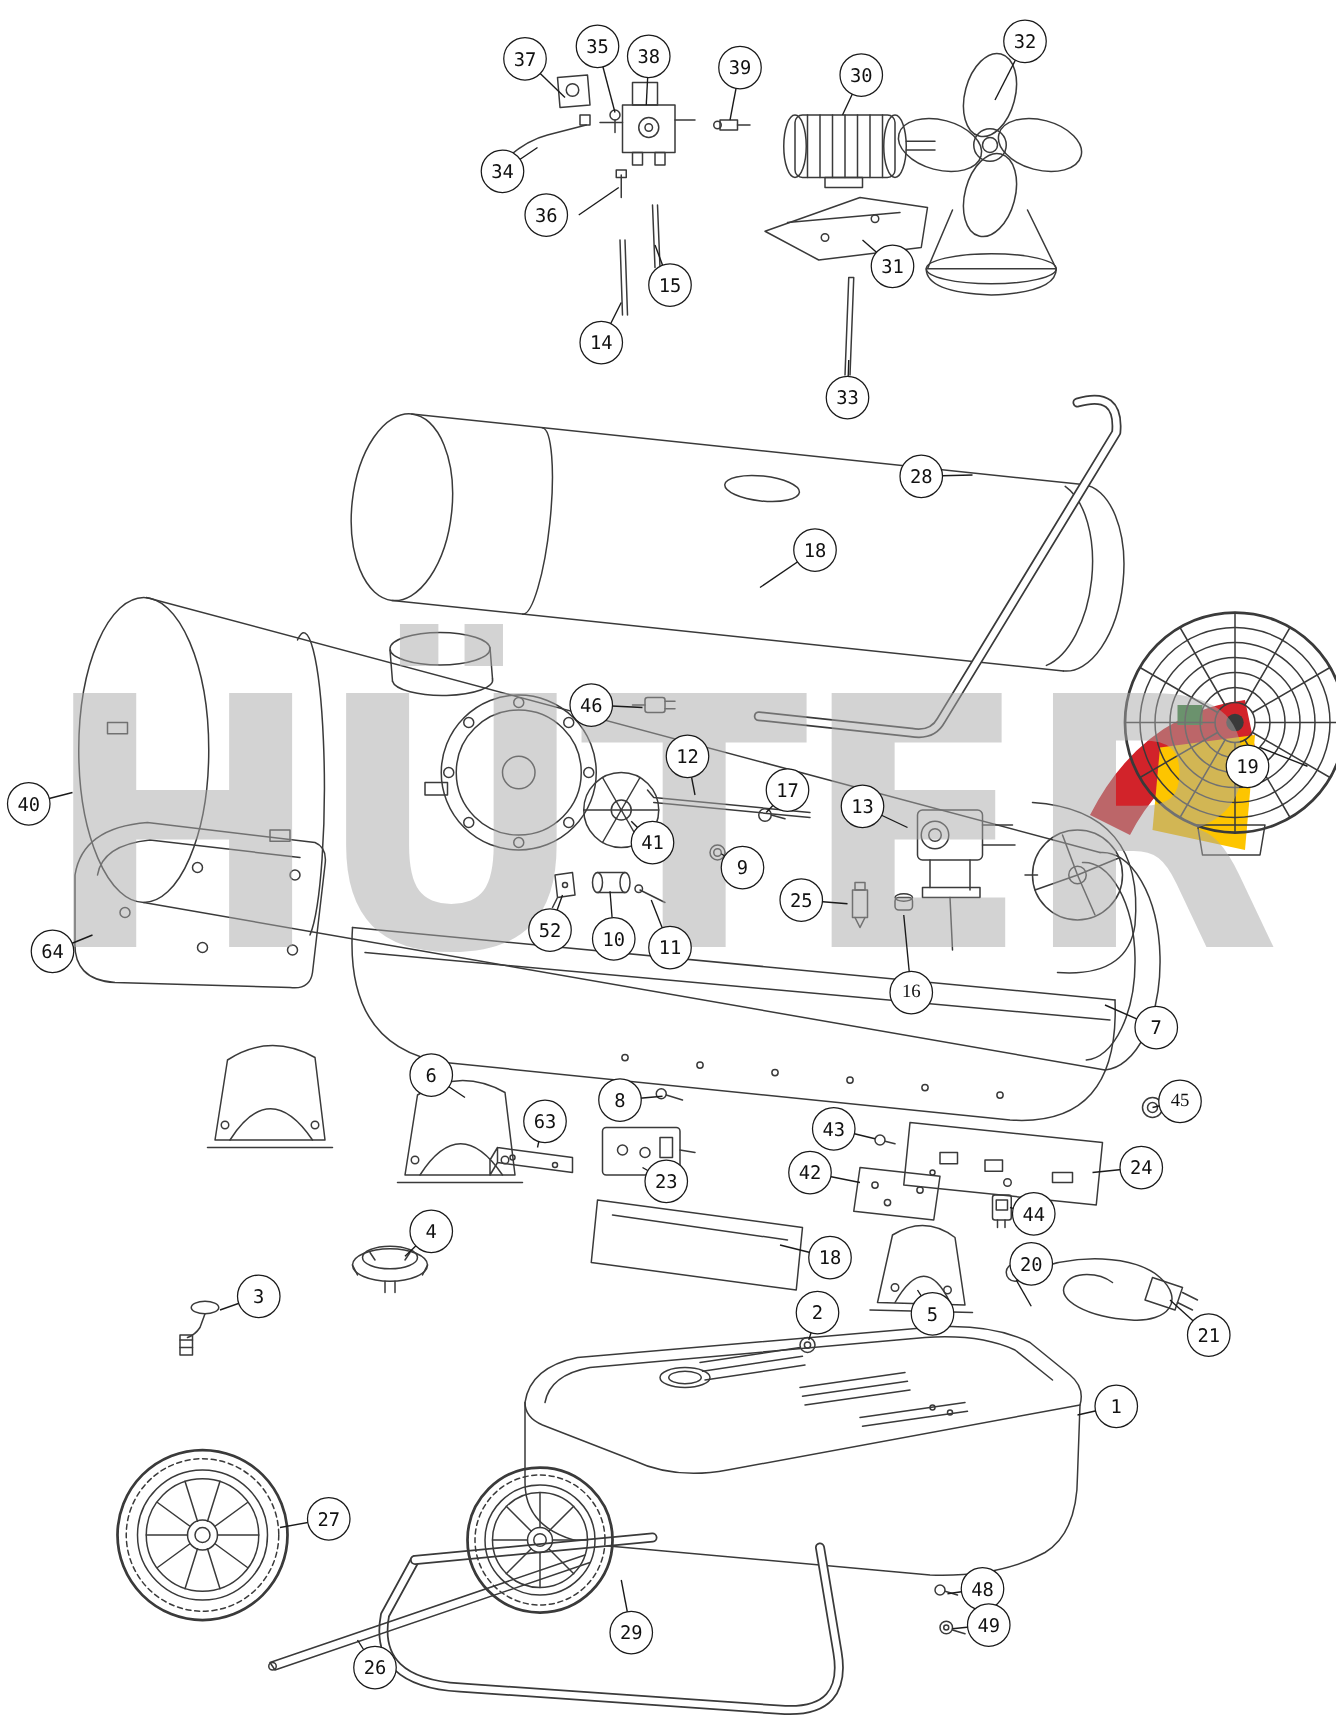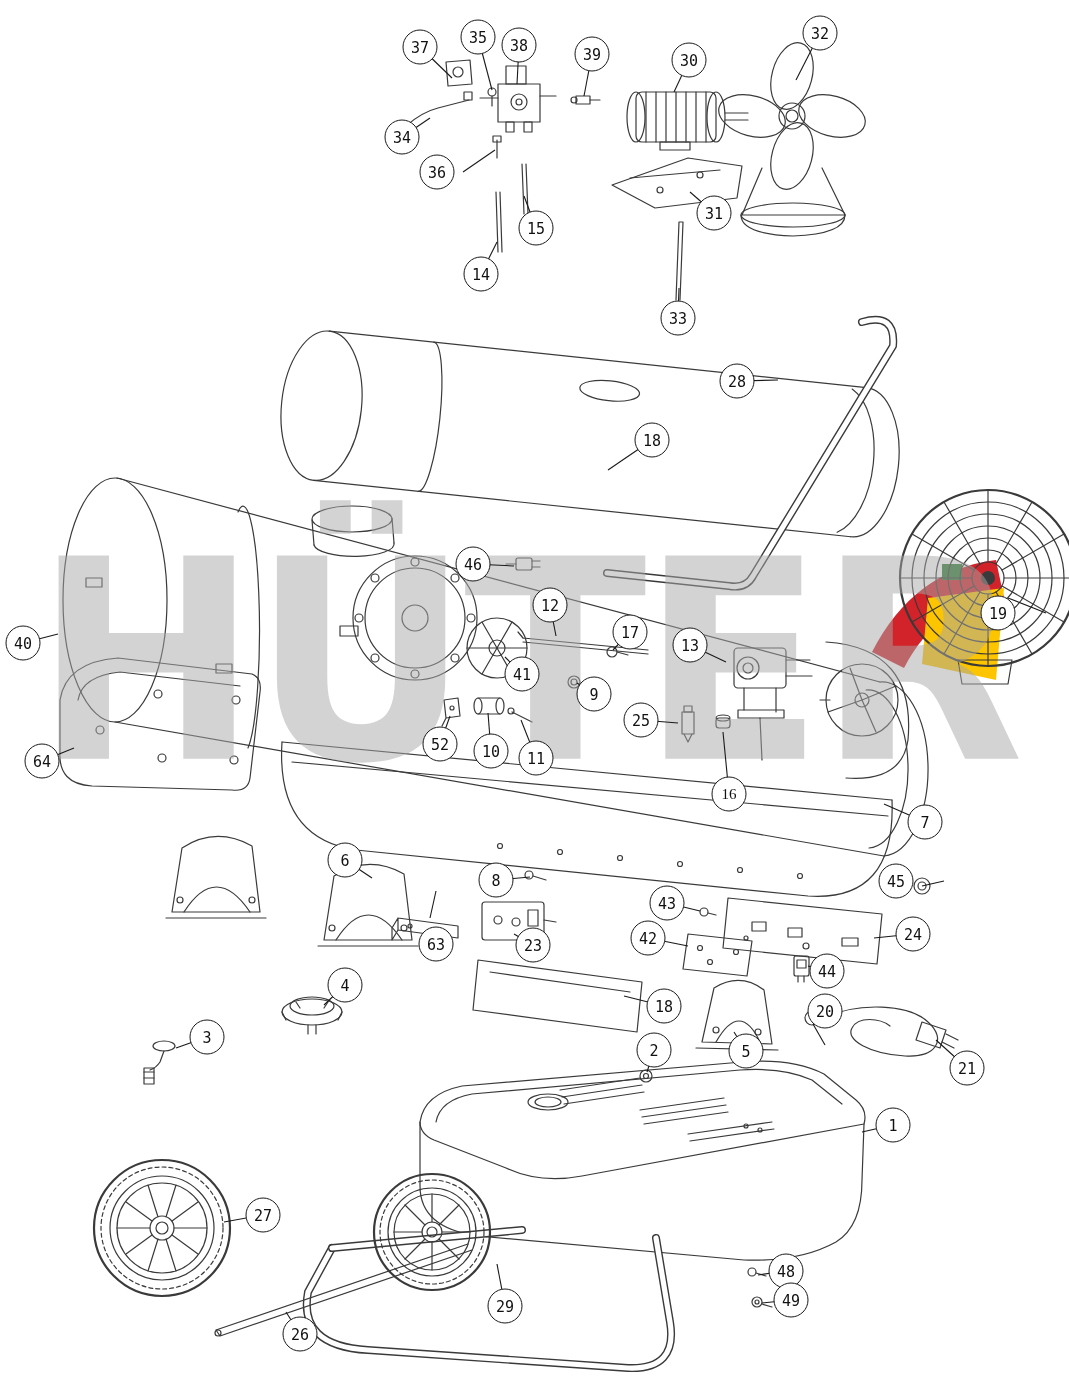--- a/index.html
+++ b/index.html
@@ -450,22 +450,22 @@
       <div class="callout" style="left: 641px; top: 720px;">25</div>
       <div class="callout" style="left: 440px; top: 744px;">52</div>
       <div class="callout" style="left: 491px; top: 751px;">10</div>
       <div class="callout" style="left: 536px; top: 758px;">11</div>
       <div class="callout" style="left: 729px; top: 794px; font-family: Liberation Serif, serif;">16</div>
       <div class="callout" style="left: 42px; top: 761px;">64</div>
       <div class="callout" style="left: 925px; top: 822px;">7</div>
       <div class="callout" style="left: 345px; top: 860px;">6</div>
       <div class="callout" style="left: 496px; top: 880px;">8</div>
       <div class="callout" style="left: 667px; top: 903px;">43</div>
-      <div class="callout" style="left: 896px; top: 881px;">45</div>
-      <div class="callout" style="left: 436px; top: 944px;">63</div>
+      <div class="callout" style="left: 944px; top: 881px; font-family: Liberation Serif, serif;">45</div>
+      <div class="callout" style="left: 436px; top: 897px;">63</div>
       <div class="callout" style="left: 533px; top: 945px;">23</div>
       <div class="callout" style="left: 648px; top: 938px; text-align: center;">42</div>
       <div class="callout" style="left: 913px; top: 934px;">24</div>
       <div class="callout" style="left: 827px; top: 971px;">44</div>
       <div class="callout" style="left: 345px; top: 985px;">4</div>
       <div class="callout" style="left: 664px; top: 1006px;">18</div>
       <div class="callout" style="left: 207px; top: 1037px;">3</div>
       <div class="callout" style="left: 746px; top: 1051px;">5</div>
       <div class="callout" style="left: 825px; top: 1011px;">20</div>
       <div class="callout" style="left: 967px; top: 1068px;">21</div>

